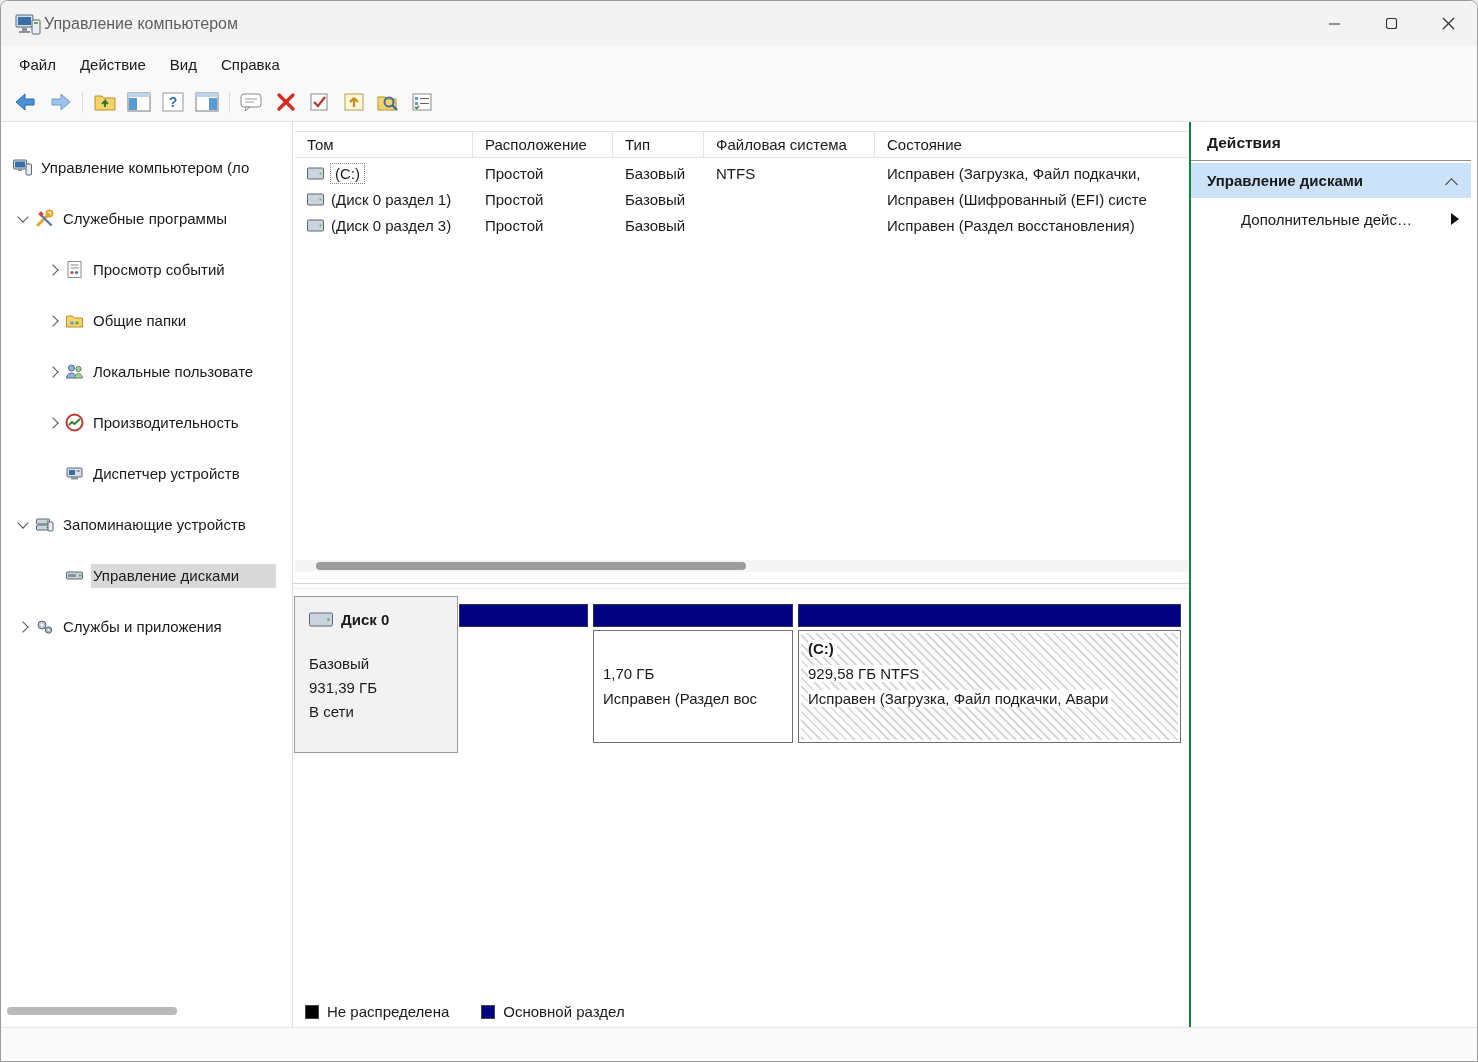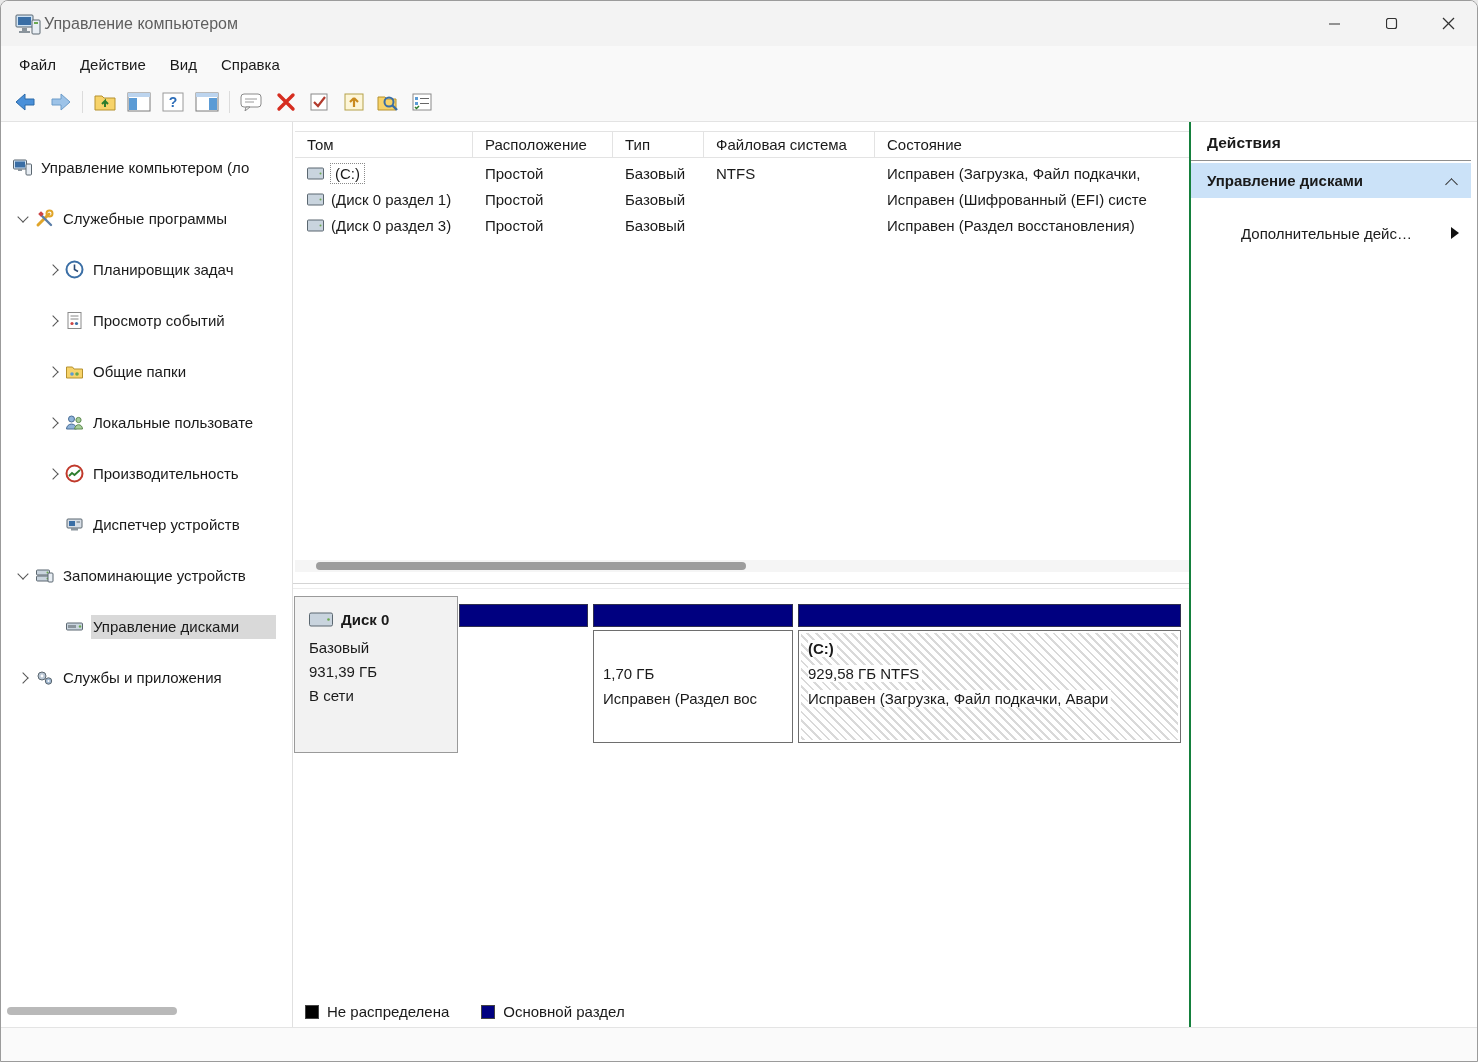--- a/index.html
+++ b/index.html
@@ -55,21 +55,21 @@
   .vol-icon { width:17px; height:13px; min-width:17px; margin-right:7px; display:inline-flex; }
   .focusbox { outline:1px dotted #8a8a8a; padding:1px 4px; }
   .list-hscroll { position:absolute; top:438px; left:2px; right:0; height:12px; background:#f5f5f5; }
   .list-hscroll .thumb { position:absolute; left:21px; top:2px; width:430px; height:8px; background:#9d9d9d; border-radius:4px; }
   .pane-divider { position:absolute; top:461px; left:0; right:0; height:1px; background:#d4d4d4; }
   .pane-divider2 { position:absolute; top:466px; left:0; right:0; height:1px; background:#ececec; }
 
   
   .graph { position:absolute; top:467px; left:0; right:0; bottom:0; background:#fff; }
   .disk-head { position:absolute; left:1px; top:7px; width:164px; height:157px; background:#f2f2f2; border:1px solid #9a9a9a; padding:14px 0 0 14px; }
-  .disk-title { display:flex; align-items:center; font-weight:bold; margin-bottom:8px; }
+  .disk-title { display:flex; align-items:center; font-weight:bold; margin-bottom:24px; }
   .disk-title .dicon { width:24px; height:15px; margin-right:8px; display:inline-flex; }
   .disk-line { line-height:24px; }
   .parts { position:absolute; left:166px; top:7px; width:722px; display:flex; gap:5px; }
   .part { display:flex; flex-direction:column; }
   .p1 { width:129px; } .p2 { width:200px; } .p3 { flex:1; }
   .pbar { height:23px; margin-top:8px; border:1px solid #30304f; }
   .pbox { height:113px; margin-top:3px; background:#fff; border:1px solid #6e6e6e; padding:5px 9px; overflow:hidden; }
   .pbox.hatched { background:repeating-linear-gradient(45deg,#ffffff 0 4px,#d9d9d9 4px 6px); box-shadow:inset 0 0 0 2px #fff; }
   .pline { height:25px; line-height:25px; white-space:nowrap; overflow:hidden; }
   .pline .txt { background:rgba(255,255,255,.92); padding:0 3px 0 0; }
@@ -78,21 +78,21 @@
   .legend-item { display:flex; align-items:center; gap:8px; }
   .legend-swatch { width:14px; height:14px; border:1px solid #444; }
 
   
   .actions-panel { position:absolute; top:0; left:1188px; right:0; height:100%; border-left:2px solid #15803d; background:#fff; }
   .actions-title { position:absolute; top:12px; left:16px; font-weight:bold; font-size:15.5px; }
   .actions-underline { position:absolute; top:38px; left:0; right:6px; height:1px; background:#8f8f8f; }
   .action-head { position:absolute; top:41px; left:0; right:6px; height:35px; display:flex; align-items:center; padding:0 14px 0 16px; font-weight:bold; }
   .chev-up { margin-left:auto; width:10px; height:10px; display:block; }
   .chev-up::before { content:""; display:block; width:8px; height:8px; border-left:1.6px solid #333; border-top:1.6px solid #333; transform:rotate(45deg); margin-top:4px; }
-  .action-sub { position:absolute; top:94px; left:0; right:6px; height:34px; display:flex; align-items:center; padding-left:50px; }
+  .action-sub { position:absolute; top:80px; left:0; right:6px; height:34px; display:flex; align-items:center; padding-left:50px; }
   .tri-right { margin-left:auto; margin-right:12px; width:0; height:0; border-top:6px solid transparent; border-bottom:6px solid transparent; border-left:8px solid #111; }
 
   
   .bottom-strip { position:absolute; bottom:0; left:0; right:0; height:34px; background:#fafafa; border-top:1px solid #e4e4e4; }
 </style>
 </head>
 <body>
 
 <div class="window">
 
@@ -245,32 +245,20 @@
                 <circle cx="14.5" cy="4.5" r="3" fill="none" stroke="#e0a52a" stroke-width="2"></circle>
                 <path d="M16 16 6 6" stroke="#5b7ea8" stroke-width="2.4" stroke-linecap="round"></path>
                 <rect x="4" y="3" width="4" height="4" fill="#c44" transform="rotate(45 6 5)"></rect>
               </svg>
             </span>
           <span class="row-hl">
               <span>Служебные программы</span>
             </span>
         </div>
 
-        <div class="tree-row lvl2">
-          <span class="chev right"></span>
-          <span class="ticon">
-              <svg viewBox="0 0 19 19">
-                <circle cx="9.5" cy="9.5" r="8" fill="#fff" stroke="#3a6ea5" stroke-width="2"></circle>
-                <path d="M9.5 4.5v5l3.5 2" stroke="#2b4a73" stroke-width="1.6" fill="none"></path>
-              </svg>
-            </span>
-          <span class="row-hl">
-              <span>Планировщик задач</span>
-            </span>
-        </div>
 
         <div class="tree-row lvl2">
           <span class="chev right"></span>
           <span class="ticon">
               <svg viewBox="0 0 19 19">
                 <rect x="3" y="1.5" width="13" height="16" fill="#fff" stroke="#8a8a8a"></rect>
                 <line x1="5.5" y1="5" x2="13.5" y2="5" stroke="#888"></line>
                 <line x1="5.5" y1="8" x2="13.5" y2="8" stroke="#888"></line>
                 <circle cx="7" cy="12.5" r="1.6" fill="#c44"></circle>
                 <circle cx="11.5" cy="12.5" r="1.6" fill="#3a6ea5"></circle>

